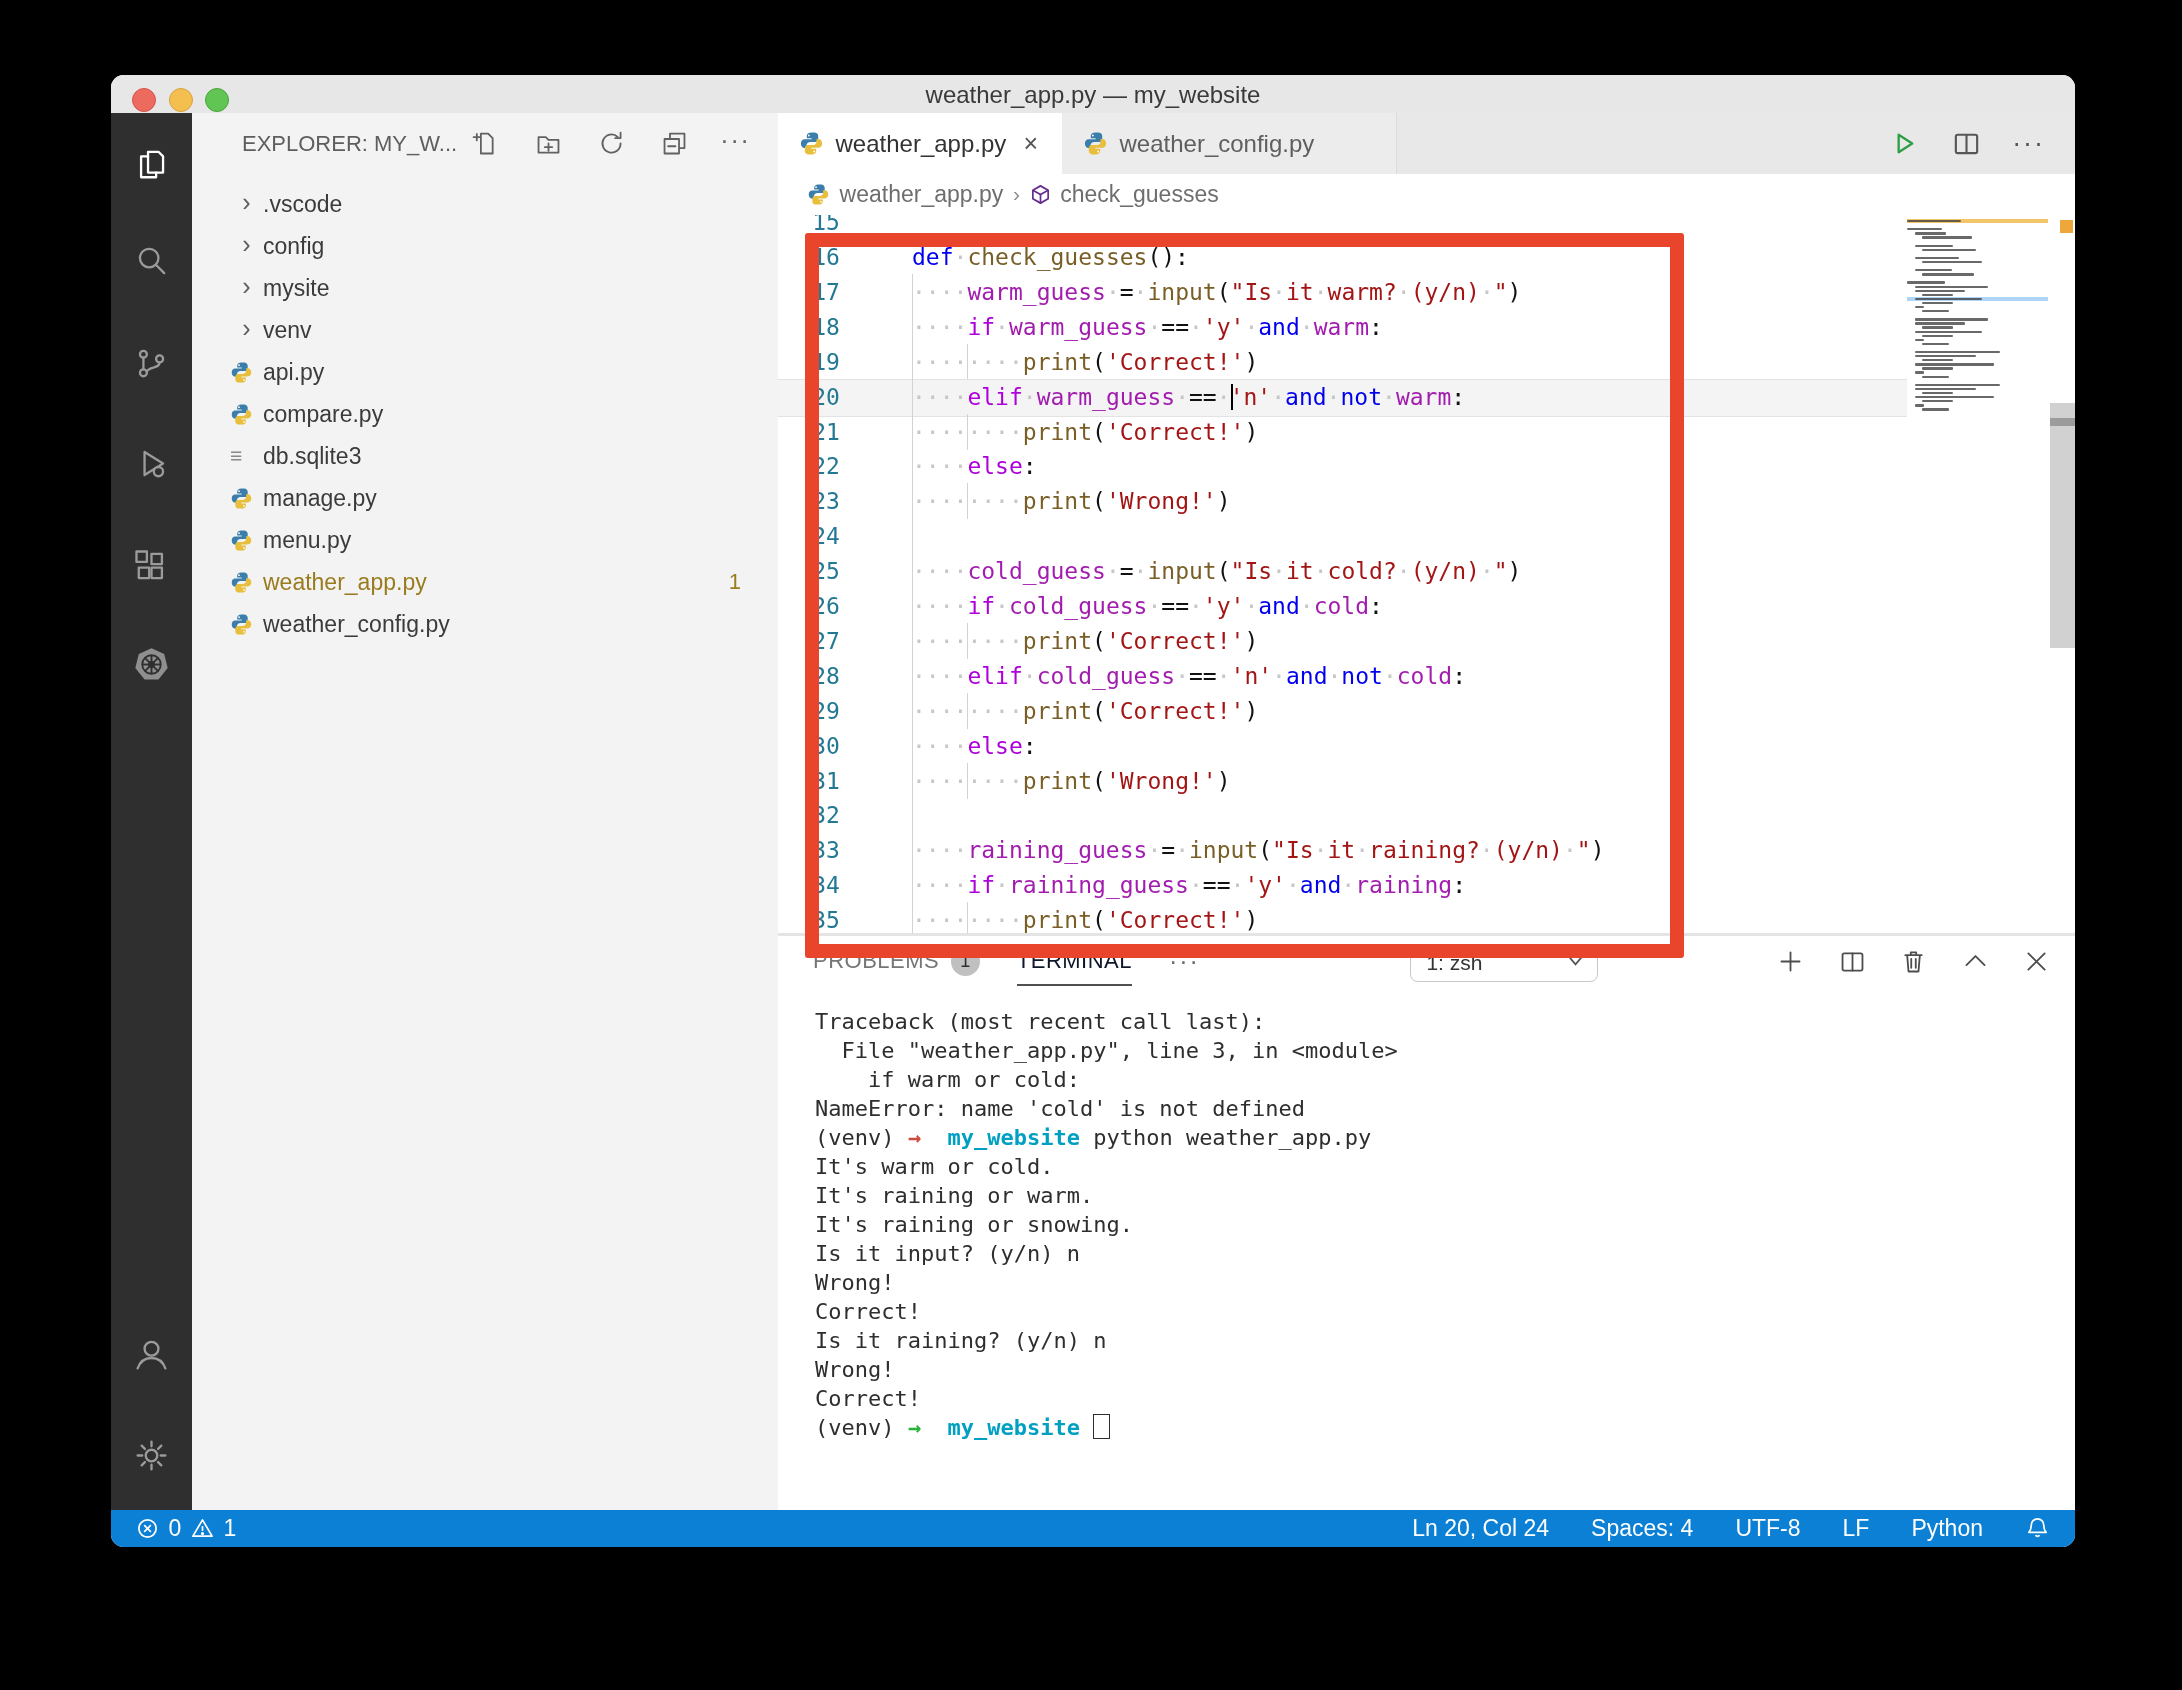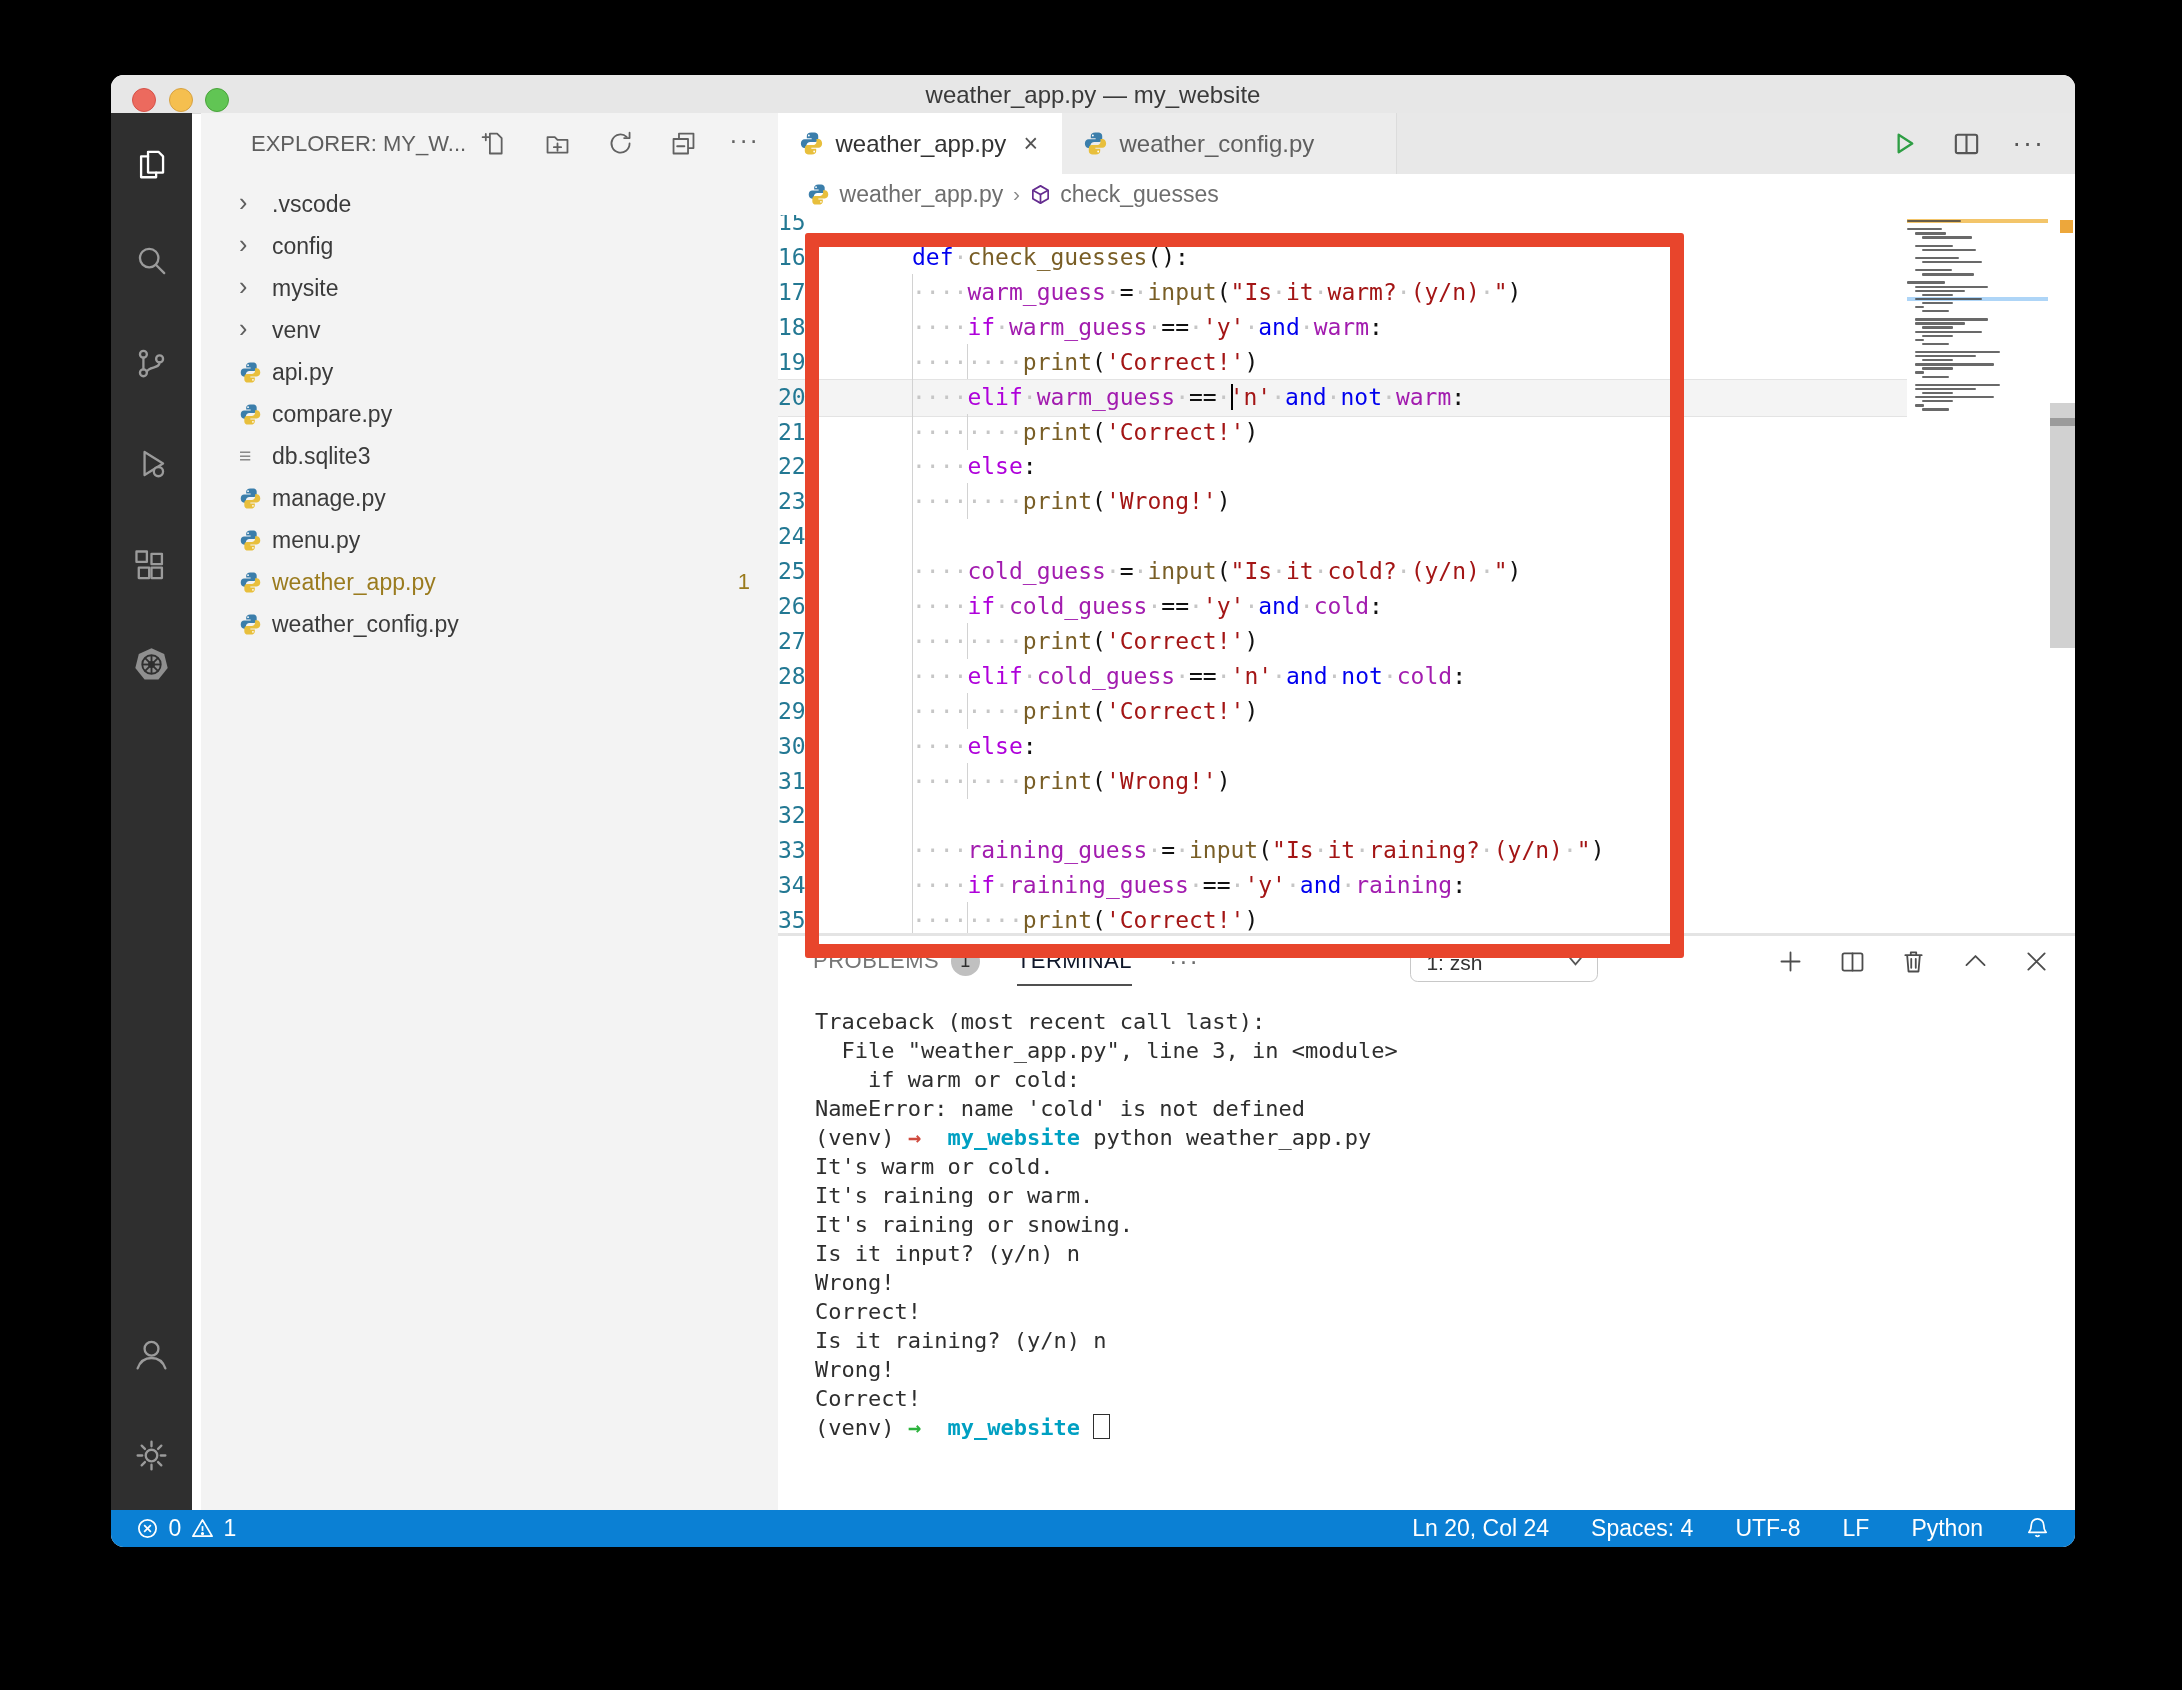--- a/index.html
+++ b/index.html
@@ -11,21 +11,21 @@
   #tl-close{left:21px;background:#ec6a5e;border:1px solid #d55249;}
   #tl-min{left:58px;background:#f5bf4f;border:1px solid #d6a243;}
   #tl-zoom{left:94px;background:#61c554;border:1px solid #4aa33c;}
   #title{position:absolute;left:0;right:0;top:0;height:38px;line-height:40px;text-align:center;font-size:24px;color:#3a3a3a;}
   
   #activity{position:absolute;left:0;top:38px;width:81px;height:1397px;background:#2f2f2f;}
   .abtn{position:absolute;left:0;width:81px;height:50px;display:flex;align-items:center;justify-content:center;color:#9b9b9b;}
   .abtn.active{color:#fff;}
   .abtn svg{width:37px;height:37px;}
   
-  #sidebar{position:absolute;left:90px;top:38px;width:586px;height:1397px;background:#f3f3f3;border-right:1px solid #e0e0e0;}
+  #sidebar{position:absolute;left:81px;top:38px;width:586px;height:1397px;background:#f3f3f3;border-right:1px solid #e0e0e0;text-align:center;}
   #sb-head{position:absolute;left:0;top:0;width:586px;height:61px;}
   #sb-title{position:absolute;left:50px;top:0;height:61px;line-height:61px;font-size:22px;color:#5e5e5e;}
   .sbicon{position:absolute;top:15.4px;width:31px;height:31px;color:#616161;display:flex;align-items:center;justify-content:center;}
   .sbicon svg{width:29px;height:29px;}
   #tree{position:absolute;left:0;top:70px;width:586px;}
   .erow{height:42px;display:flex;align-items:center;padding-left:38px;font-size:23px;color:#3b3b3b;position:relative;cursor:pointer;}
   .erow .twist{width:33px;font-size:25px;color:#5f5f5f;transform:translateY(-1.9px);}
   .erow .ficon{width:33px;display:flex;align-items:center;}
   .erow .ficon svg{width:23px;height:23px;}
   .erow .elabel{white-space:nowrap;}
@@ -42,21 +42,21 @@
   .tabclose{margin-left:17.3px;font-size:25px;color:#555;cursor:pointer;}
   .eact{position:absolute;top:14.4px;width:33px;height:33px;display:flex;align-items:center;justify-content:center;color:#565656;}
   .eact svg{width:31px;height:31px;}
   #breadcrumb{position:absolute;left:0;top:61px;width:1297px;height:40px;background:#fff;display:flex;align-items:center;font-size:23px;color:#6e6e6e;}
   #breadcrumb .pyi{width:23px;height:23px;margin:0 9.6px 0 29px;}
   .bc-sep{margin:0 9.6px;color:#8a8a8a;font-size:21px;}
   #bc-cube{width:23px;height:23px;margin-right:7.7px;}
   
   #viewport{position:absolute;left:0;top:102px;width:1297px;height:719px;overflow:hidden;background:#fff;}
   .crow{position:absolute;left:0;width:1297px;height:36px;font-family:"DejaVu Sans Mono",monospace;font-size:23px;line-height:36px;white-space:pre;}
-  .ln{position:absolute;left:0;width:96px;text-align:left;color:#237893;}
+  .ln{position:absolute;left:0;width:96px;text-align:center;color:#237893;}
   .ct{position:absolute;left:134px;}
   .tk-w{color:#c6c6c6;}
   .tk-k{color:#0000ee;}
   .tk-c{color:#af00db;}
   .tk-f{color:#795e26;}
   .tk-s{color:#a31515;}
   .tk-v{color:#a21caf;}
   .tk-o{color:#111;}
   .guide{display:inline-block;width:0;height:36px;border-left:1px solid #d2d2d2;vertical-align:top;margin-right:-1px;}
   .cursor{display:inline-block;width:0;height:26px;border-left:2.9px solid #000;vertical-align:-4.8px;margin-right:-2.9px;}

